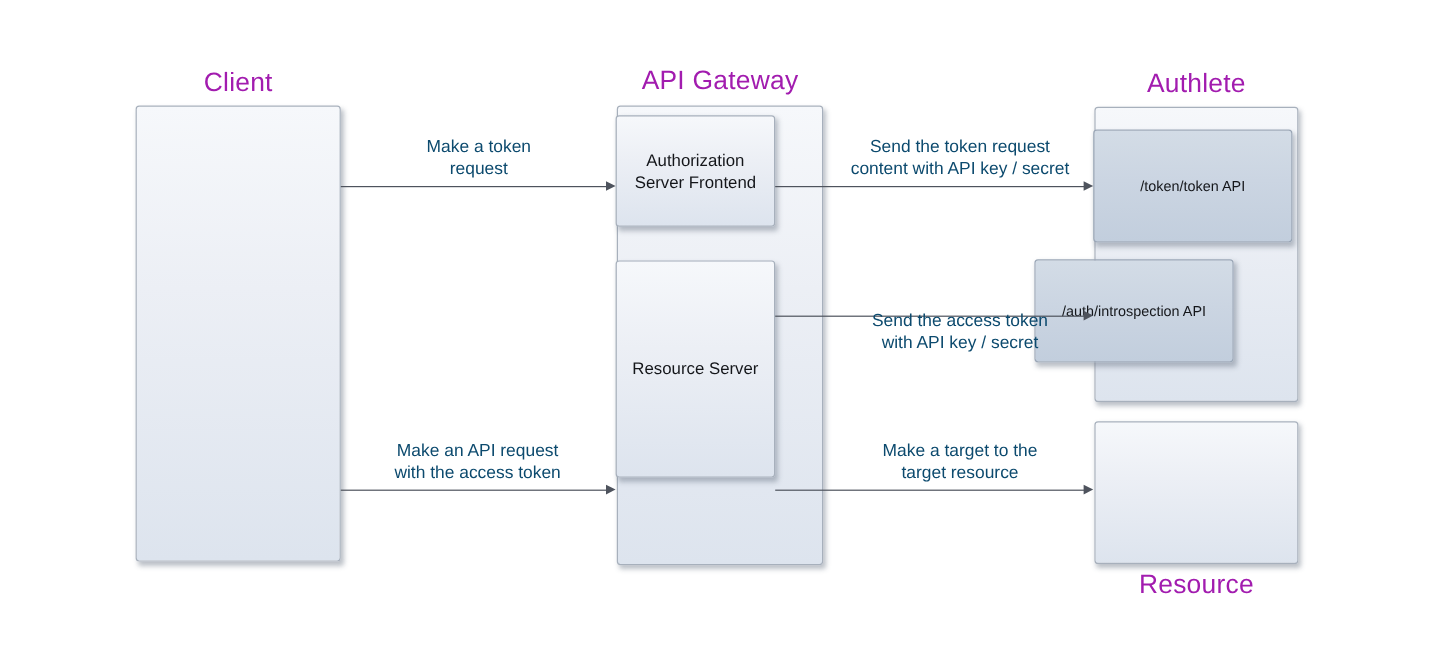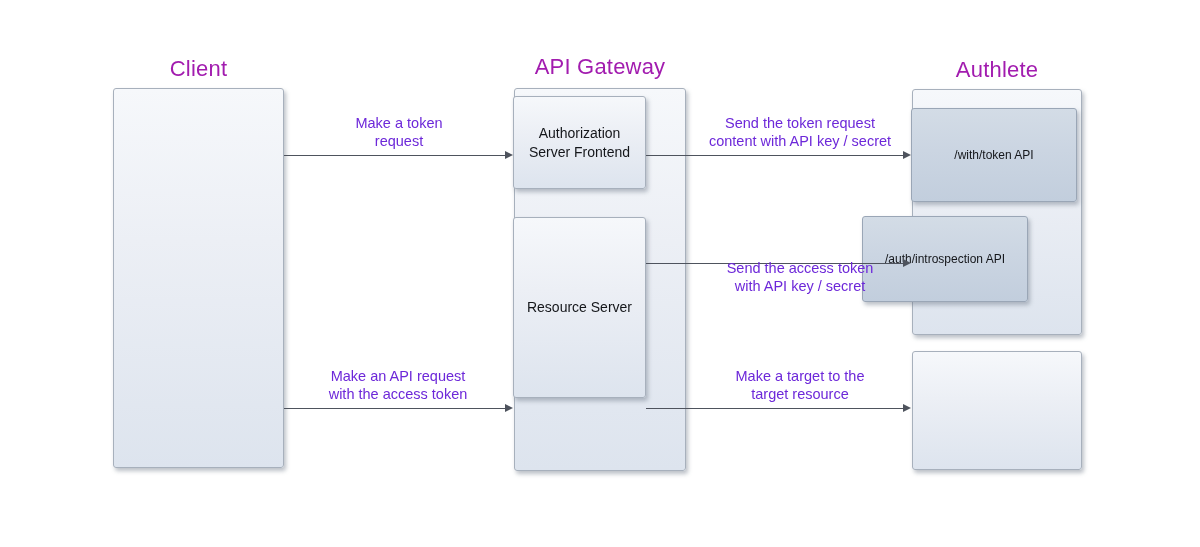--- a/index.html
+++ b/index.html
@@ -94,53 +94,54 @@
   #arrow-send-access     { left: 646px; top: 259px; width: 265px; }
   #arrow-api-request     { left: 284px; top: 404px; width: 229px; }
   #arrow-target-resource { left: 646px; top: 404px; width: 265px; }
 
   
   .arrow-label {
     position: absolute;
     text-align: center;
     font-size: 14.5px;
     line-height: 18px;
-    color: #6d28d9;
+    color: #0c4a6e;
   }
   #label-token-request   { left: 299px; top: 114px; width: 200px; }
   #label-send-token      { left: 676px; top: 114px; width: 248px; }
   #label-send-access     { left: 676px; top: 223px; width: 248px; margin-top: 36px; }
   #label-api-request     { left: 298px; top: 367px; width: 200px; }
   #label-target-resource { left: 676px; top: 367px; width: 248px; }
 </style>
 </head>
 <body>
 
 <div id="canvas">
 
   <div class="diagram-title" id="title-client">Client</div>
   <div class="diagram-title" id="title-gateway">API Gateway</div>
   <div class="diagram-title" id="title-authlete">Authlete</div>
+  <div class="diagram-title" id="title-resource">Resource</div>
 
   <div class="box" id="client-box"></div>
 
   <div class="box" id="gateway-container"></div>
   <div class="box" id="asf-box">
     <div class="box-label">
       <div>Authorization</div>
       <div>Server Frontend</div>
     </div>
   </div>
   <div class="box" id="resource-server-box">
     <div class="box-label">Resource Server</div>
   </div>
 
   <div class="box" id="authlete-container"></div>
   <div class="box dark" id="token-api-box">
-    <div class="box-label small">/with/token API</div>
+    <div class="box-label small">/token/token API</div>
   </div>
   <div class="box dark" id="introspection-api-box">
     <div class="box-label small">/auth/introspection API</div>
   </div>
 
   <div class="box" id="resource-box"></div>
 
   <div class="arrow" id="arrow-token-request">
     <div class="shaft"></div>
     <div class="head"></div>

